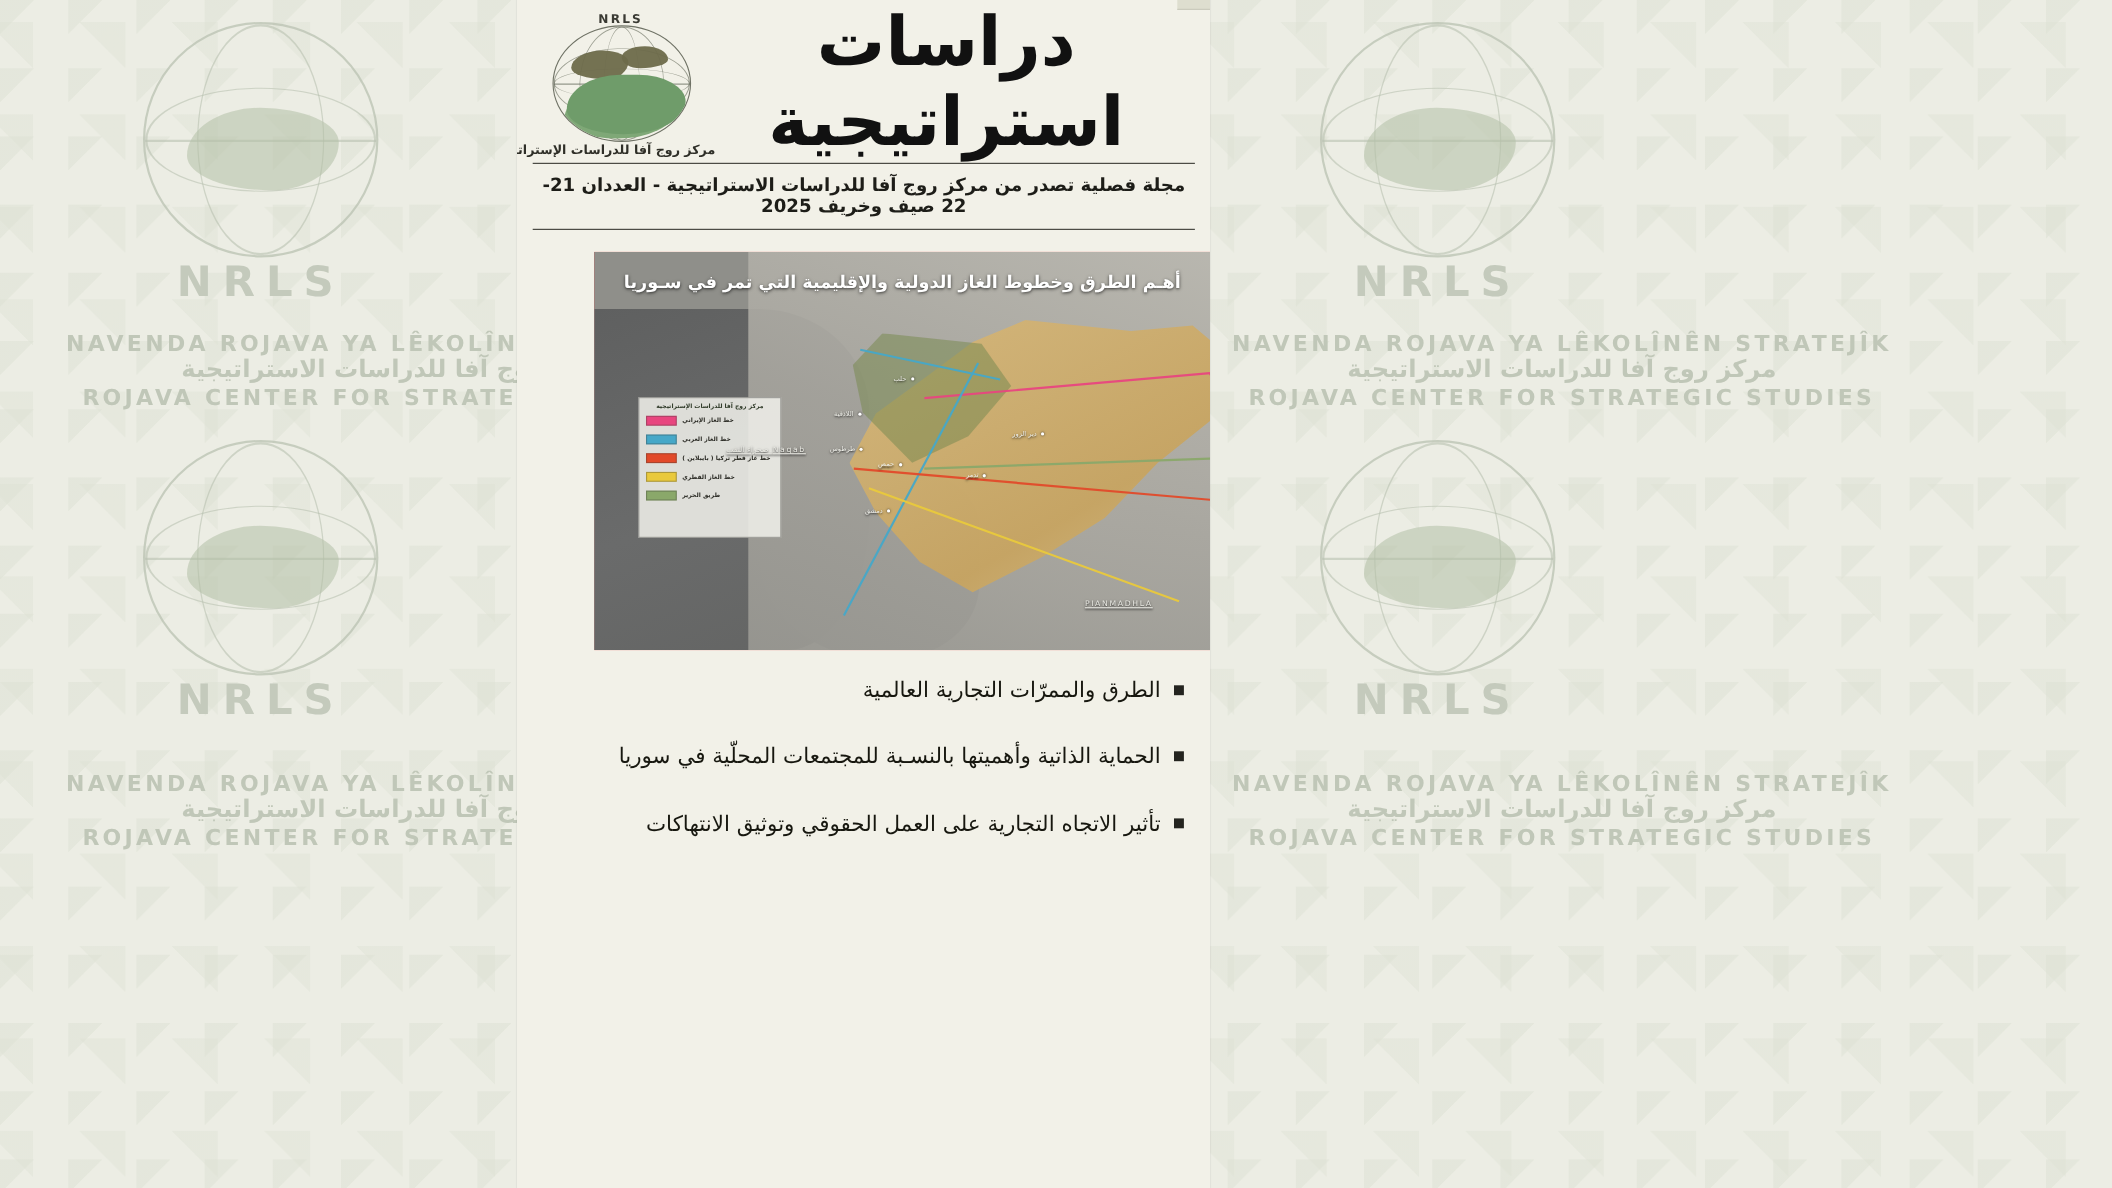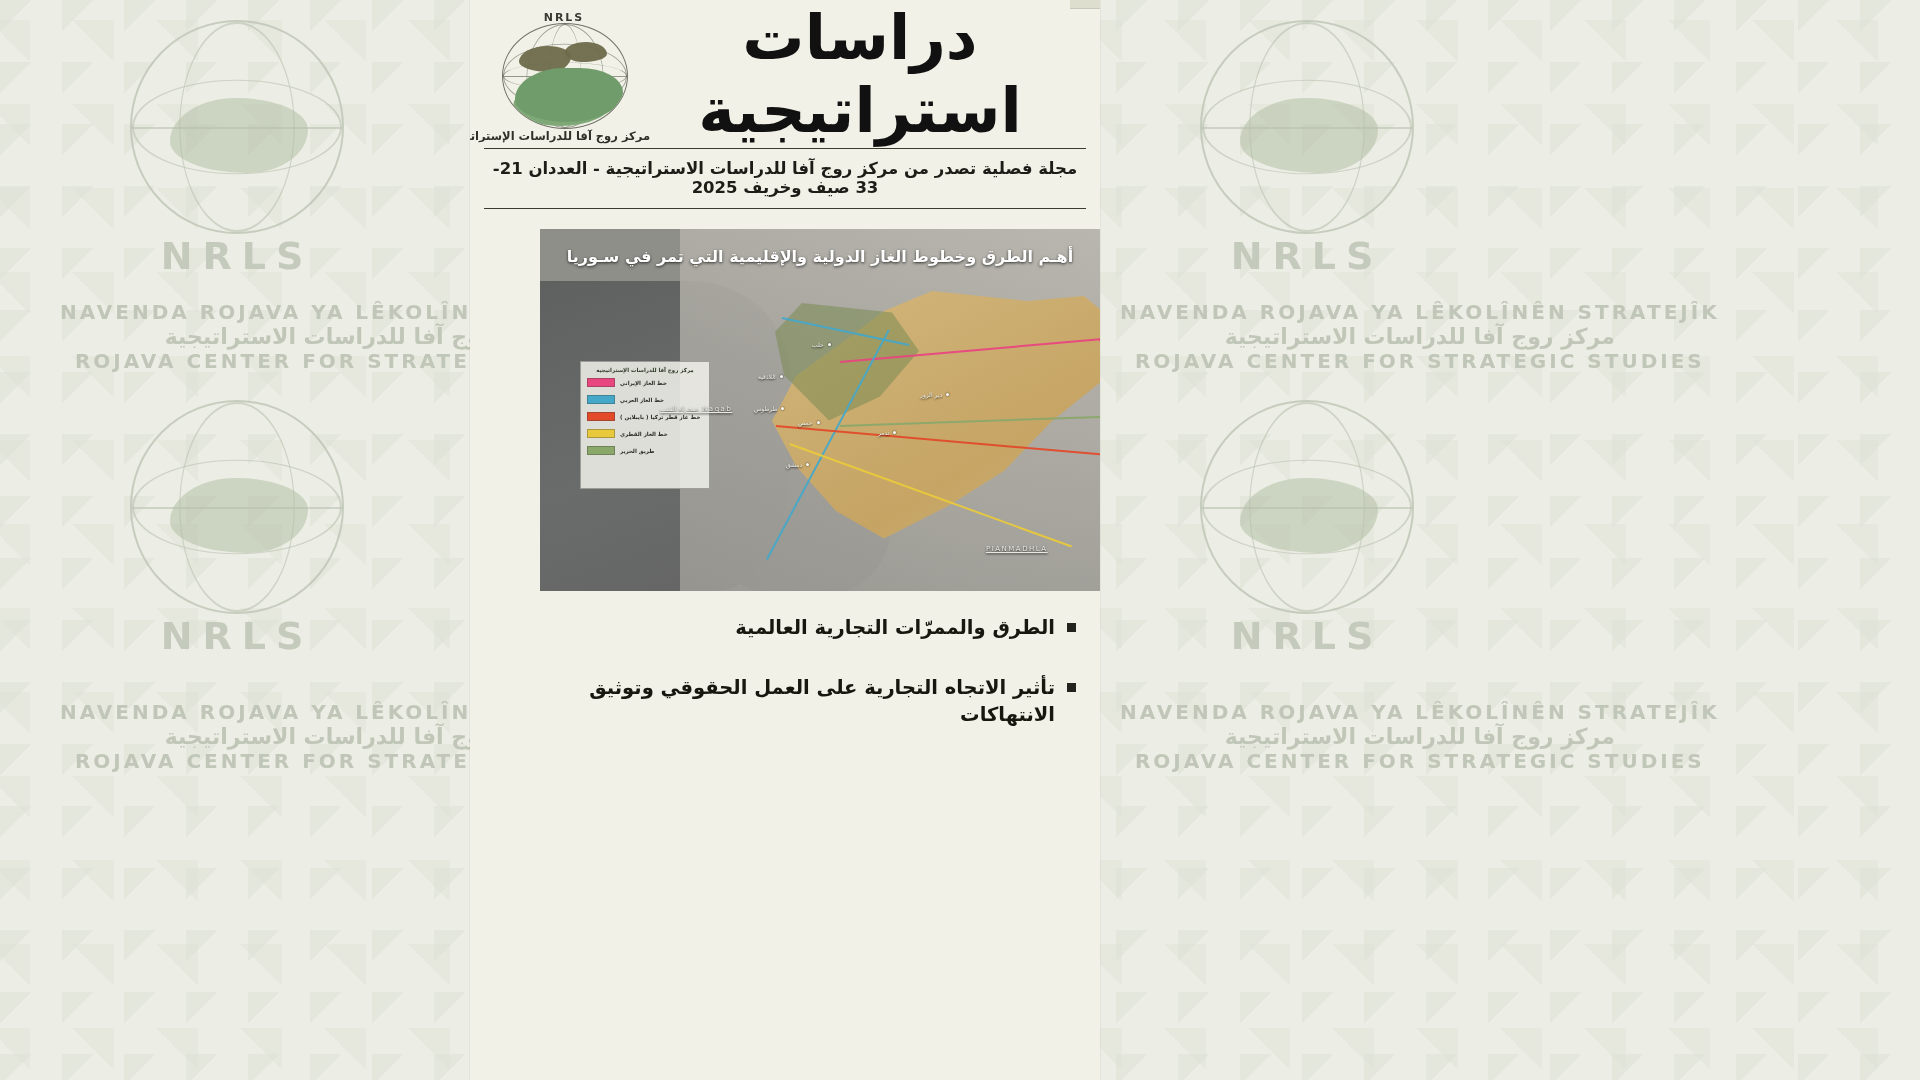--- a/index.html
+++ b/index.html
@@ -391,21 +391,21 @@
   }
   .toc-bullet {
     flex: 0 0 auto;
     width: 9px;
     height: 9px;
     background: #24241f;
     margin-top: 8px;
   }
   .toc-text {
     font-size: 19.5px;
-    font-weight: bold;
+    font-weight: normal;
     color: #17170f;
     line-height: 1.35;
     text-align: right;
     direction: rtl;
   }
 </style>
 </head>
 <body>
 
 <div class="page-bg">
@@ -476,21 +476,21 @@
         <div class="eq"></div>
         <div class="logo-landmass lm-a"></div>
         <div class="logo-landmass lm-b"></div>
         <div class="logo-syria"></div>
       </div>
       <div class="logo-caption">مركز روج آفا للدراسات الإستراتيجية</div>
     </div>
     <div class="mast-title">دراسات استراتيجية</div>
   </div>
 
-  <div class="subtitle-bar">مجلة فصلية تصدر من مركز روج آفا للدراسات الاستراتيجية - العددان 21-33 صيف وخريف 2025</div>
+  <div class="subtitle-bar">مجلة فصلية تصدر من مركز روج آفا للدراسات الاستراتيجية - العددان 21-22 صيف وخريف 2025</div>
 
   <div class="map-block">
     <div class="map-sea"></div>
     <div class="sea-dark"></div>
     <div class="sea-dark2"></div>
     <div class="land-light"></div>
     <div class="syria-shape"></div>
     <div class="syria-green"></div>
 
     <div class="route" style="left:300px; top:132px; width:330px; border-color:#e8467f; transform:rotate(-5deg);"></div>
@@ -539,16 +539,20 @@
     <div class="map-label-big" style="left:446px; top:316px;">PIANMADHLA</div>
   </div>
 
   <div class="toc">
     <div class="toc-item">
       <span class="toc-bullet"></span>
       <span class="toc-text">الطرق والممرّات التجارية العالمية</span>
     </div>
     <div class="toc-item">
       <span class="toc-bullet"></span>
+      <span class="toc-text">الحماية الذاتية وأهميتها بالنسـبة للمجتمعات المحلّية في سوريا</span>
+    </div>
+    <div class="toc-item">
+      <span class="toc-bullet"></span>
       <span class="toc-text">تأثير الاتجاه التجارية على العمل الحقوقي وتوثيق الانتهاكات</span>
     </div>
   </div>
 </div>
 
 </body></html>

